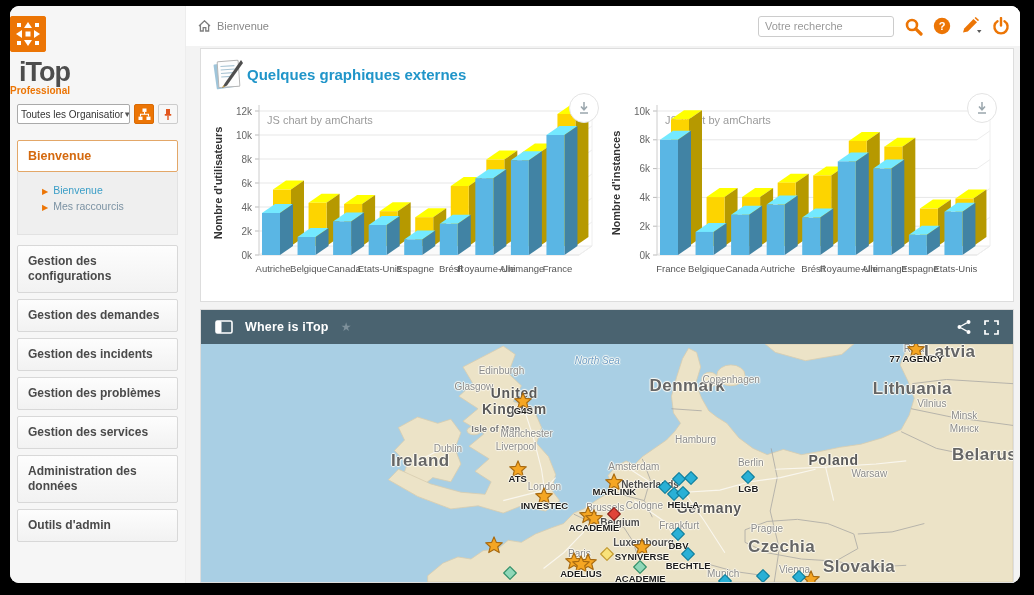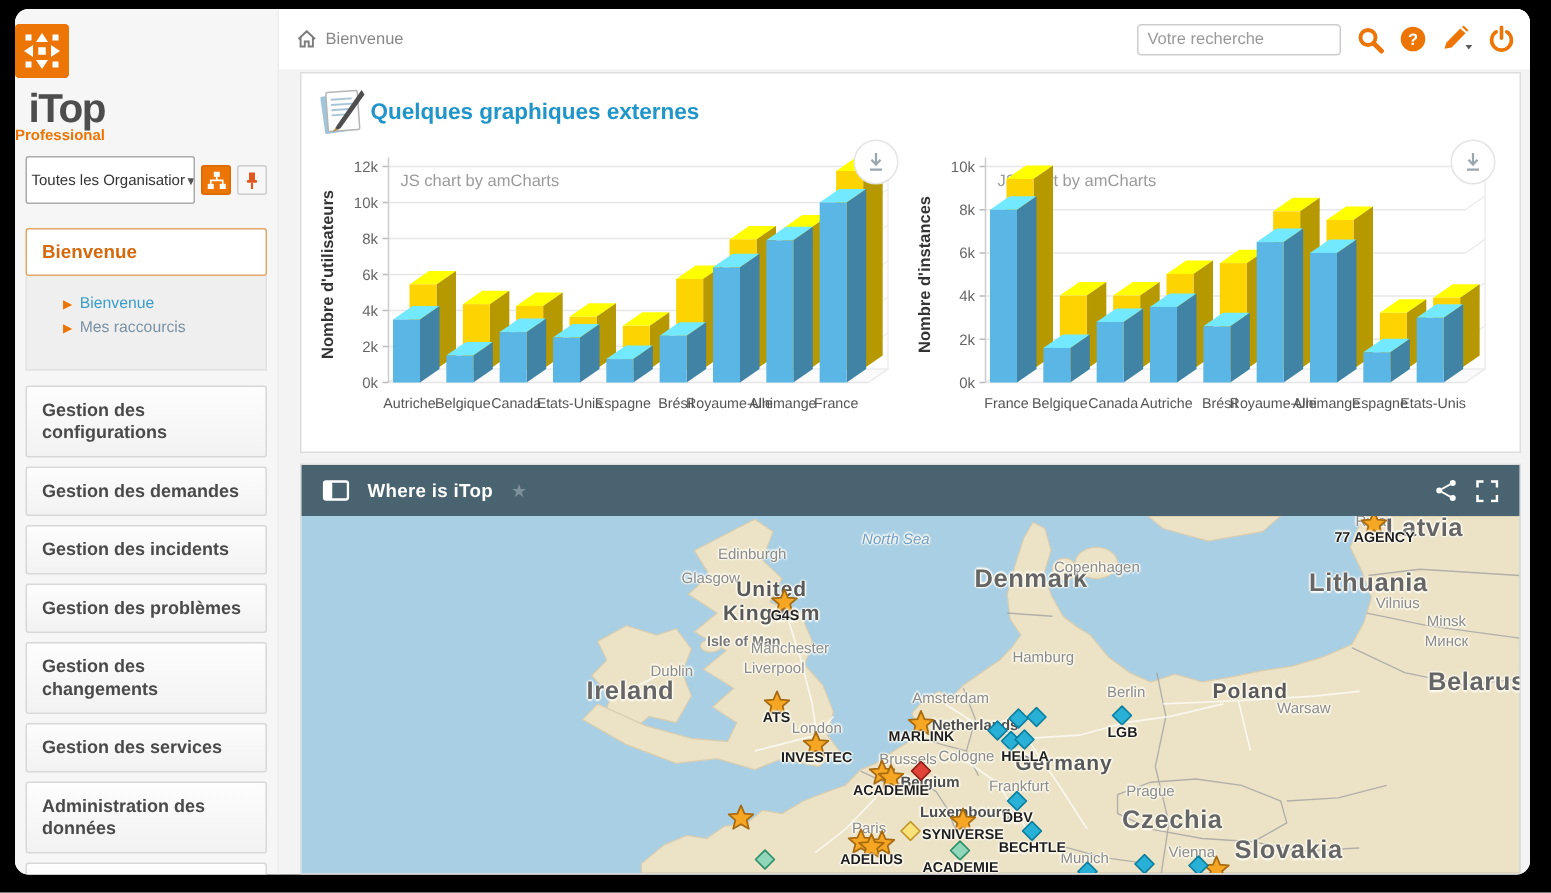--- a/index.html
+++ b/index.html
@@ -9,21 +9,21 @@
             background:#f6f6f6; border-radius:9px; overflow:hidden; display:flex; }
 
   
   #sidebar { width:176px; flex:none; position:relative; background:#f6f6f6; padding-top:8px; border-right:1px solid #ededed; }
   .logo-wrap { display:flex; justify-content:center; align-items:flex-start; gap:5px; margin-top:2px;flex-direction:column; }
   .logo-sq { width:36px; height:36px; background:#ec7505; border-radius:3px; flex:none; }
   .logo-texts { display:flex; flex-direction:column; align-items:flex-end; }
   .logo-title { font-size:27px; font-weight:bold; color:#4d4d4d; line-height:30px; letter-spacing:-1px; }
   .logo-sub { font-size:10px; font-weight:bold; color:#ec7505; margin-top:-2px; }
   .org-row { display:flex; gap:4px; margin:8px 7px 0 7px; align-items:center; }
-  .org-select { flex:1; height:32px; background:#fff; border:1px solid #aaa; border-radius:2px;
+  .org-select { flex:1; height:20px; background:#fff; border:1px solid #aaa; border-radius:2px;
                 font-size:10px; color:#333; display:flex; align-items:center; padding:0 3px; cursor:pointer; white-space:nowrap; overflow:hidden; }
   .org-select .caret { margin-left:auto; font-size:8px; color:#555; }
   .sq-btn { width:20px; height:20px; border-radius:2px; display:flex; align-items:center; justify-content:center; cursor:pointer; flex:none; }
   .sq-btn.orange { background:#ec7505; border:1px solid #d96a04; }
   .sq-btn.light { background:#f7f7f7; border:1px solid #ccc; }
   #menu { margin:16px 7px 0 7px; }
   .welcome-head { background:#fff; border:1px solid #e3a768; border-radius:2px; padding:8px 10px;
                   font-size:12.5px; font-weight:bold; color:#d4690e; cursor:pointer; }
   .welcome-body { background:#efefef; border:1px solid #e2e2e2; border-top:none; padding:12px 6px 18px 24px; margin-bottom:10px; }
   .wlink { display:flex; align-items:baseline; gap:5px; font-size:10.5px; margin-bottom:4px; cursor:pointer; }
@@ -135,21 +135,20 @@
         <div class="wlink second">
           <span class="bullet">▶</span>
           <span class="txt">Mes raccourcis</span>
         </div>
       </div>
       <div id="menu-sections">
           <div class="side-box">Gestion des configurations</div>
           <div class="side-box">Gestion des demandes</div>
           <div class="side-box">Gestion des incidents</div>
           <div class="side-box">Gestion des problèmes</div>
-          <div class="side-box">Gestion des changements</div>
           <div class="side-box">Gestion des services</div>
           <div class="side-box">Administration des données</div>
           <div class="side-box">Outils d'admin</div>
         </div>
     </div>
 
   </div>
 
   <div id="main">
     <div id="topbar">

